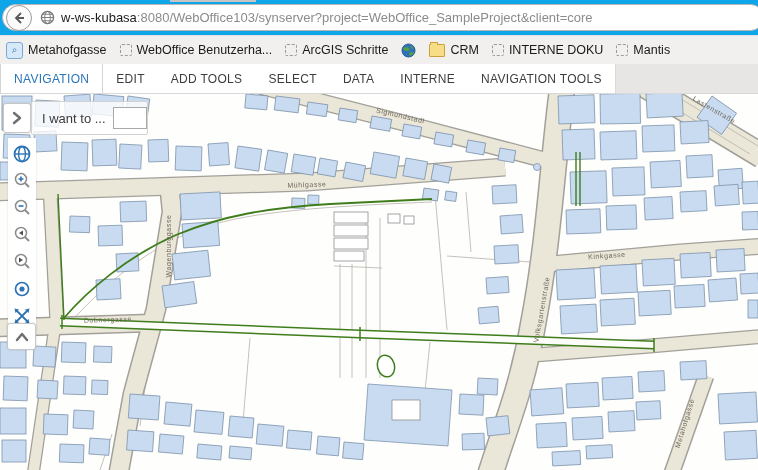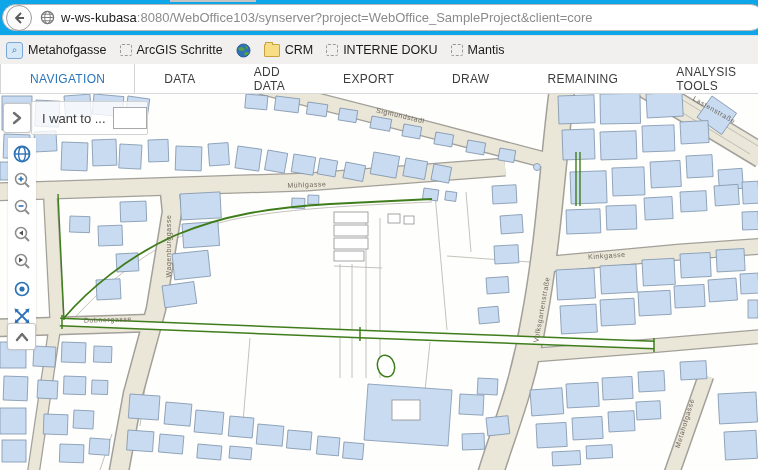--- a/index.html
+++ b/index.html
@@ -20,21 +20,21 @@
   .bmbar{height:28px;background:#f1f0ef;display:flex;align-items:center;padding-left:6px;overflow:hidden;white-space:nowrap;}
   .bm{display:inline-flex;align-items:center;gap:5px;margin-right:13px;font-size:12.5px;color:#1a1a1a;flex:none;}
   .bm-ic{display:inline-flex;flex:none;}
   .dashed{width:12px;height:12px;border:1px dashed #9a9a9a;border-radius:2px;box-sizing:border-box;}
   .mv{width:15px;height:15px;border:1px solid #7aa7d4;border-radius:3px;background:#d7e9f9;display:flex;align-items:center;justify-content:center;font-size:10px;color:#2d6fb0;}
   .folder{width:14px;height:11px;background:#f7dd86;border:1px solid #c9a23c;border-radius:1px;position:relative;}
   .folder:before{content:"";position:absolute;top:-3px;left:0;width:6px;height:2px;background:#f7dd86;border:1px solid #c9a23c;border-bottom:none;border-radius:1px 1px 0 0;}
 
   
   .menubar{height:30px;background:#fff;display:flex;align-items:stretch;border-bottom:1px solid #d9d9d9;box-sizing:border-box;}
-  .mtab{display:flex;align-items:center;padding:0 29px;font-size:12px;letter-spacing:.3px;color:#3c3c3c;cursor:default;}
+  .mtab{display:flex;align-items:center;padding:0 13px;font-size:12px;letter-spacing:.3px;color:#3c3c3c;cursor:default;}
   .mtab.active{color:#2a76b9;border-left:1px solid #d4d4d4;border-right:1px solid #d4d4d4;}
   .menufill{flex:1;background:#e7e6e5;border-left:1px solid #d9d9d9;}
 
   
   .maparea{position:relative;width:758px;height:376px;background:#fdfdfb;overflow:hidden;}
   .maparea svg.basemap{position:absolute;left:0;top:0;}
   .b{fill:#c9dbf1;stroke:#7e94ac;stroke-width:.8;}
   .gh{fill:#ffffff;stroke:#8f8f8f;stroke-width:.8;}
   .pl{fill:none;stroke:#b5b2aa;stroke-width:.8;}
   .sc{fill:none;stroke:#a3a099;}
@@ -76,20 +76,24 @@
     </div>
   </div>
 
   <div class="bmbar">
     <span class="bm">
       <span class="bm-ic mv">⌕</span>
       <span>Metahofgasse</span>
     </span>
     <span class="bm">
       <span class="bm-ic dashed"></span>
+      <span>WebOffice Benutzerha...</span>
+    </span>
+    <span class="bm">
+      <span class="bm-ic dashed"></span>
       <span>ArcGIS Schritte</span>
     </span>
     <span class="bm">
       <span class="bm-ic">
         <svg width="15" height="15" viewBox="0 0 16 16">
           <circle cx="8" cy="8" r="7" fill="#2f72b8" stroke="#1d4e85" stroke-width="0.8"></circle>
           <path d="M2 6 Q5 3 8 5 Q10 6 9 8 Q6 9 4 8 Z" fill="#55a040"></path>
           <path d="M9 10 Q12 9 14 11 Q12 14 9 13 Z" fill="#55a040"></path>
           <path d="M10 2.5 Q12.5 3.5 13 6 L11 6 Z" fill="#55a040"></path>
         </svg>
@@ -105,26 +109,26 @@
     </span>
     <span class="bm">
       <span class="bm-ic dashed"></span>
       <span>Mantis</span>
     </span>
 
   </div>
 
   <div class="menubar">
     <span class="mtab active">NAVIGATION</span>
+    <span class="mtab">EDIT</span>
+    <span class="mtab">ADD TOOLS</span>
+    <span class="mtab">SELECT</span>
     <span class="mtab">DATA</span>
-    <span class="mtab">ADD DATA</span>
-    <span class="mtab">EXPORT</span>
-    <span class="mtab">DRAW</span>
-    <span class="mtab">REMAINING</span>
-    <span class="mtab">ANALYSIS TOOLS</span>
+    <span class="mtab">INTERNE</span>
+    <span class="mtab">NAVIGATION TOOLS</span>
     <span class="menufill"></span>
   </div>
 
   <div class="maparea">
     <svg class="basemap" width="758" height="376" viewBox="0 0 758 376">
       <rect x="0" y="0" width="758" height="376" fill="#fefefd"></rect>
 
       <g>
         <path class="pl" d="M435,100 L447,236"></path>
         <path class="pl" d="M466,98 L471,158"></path>

